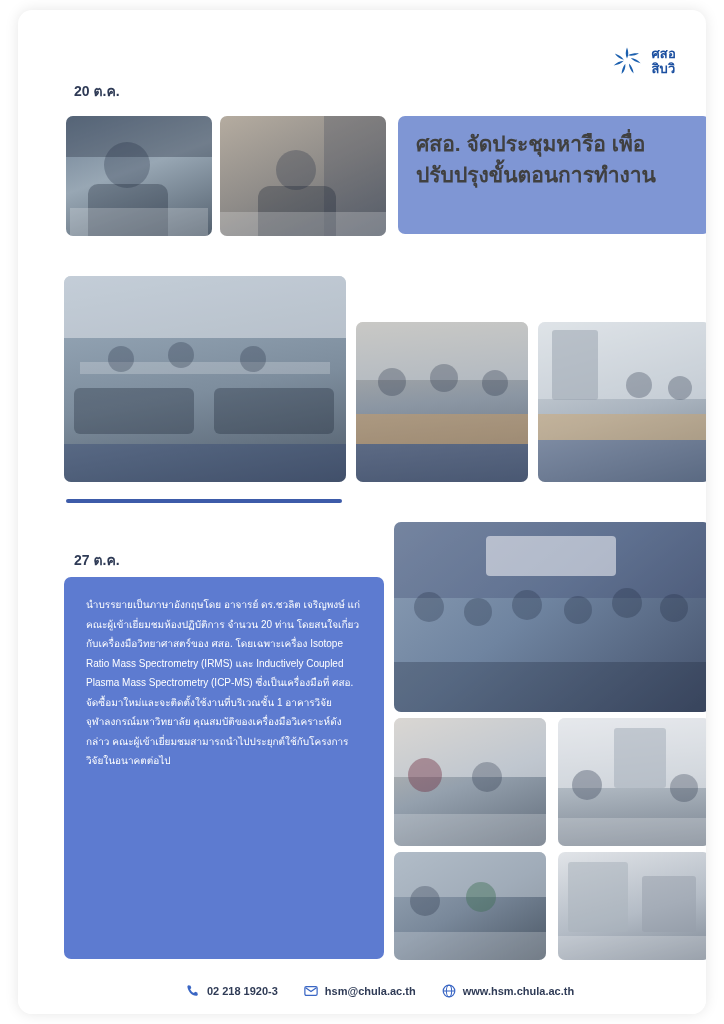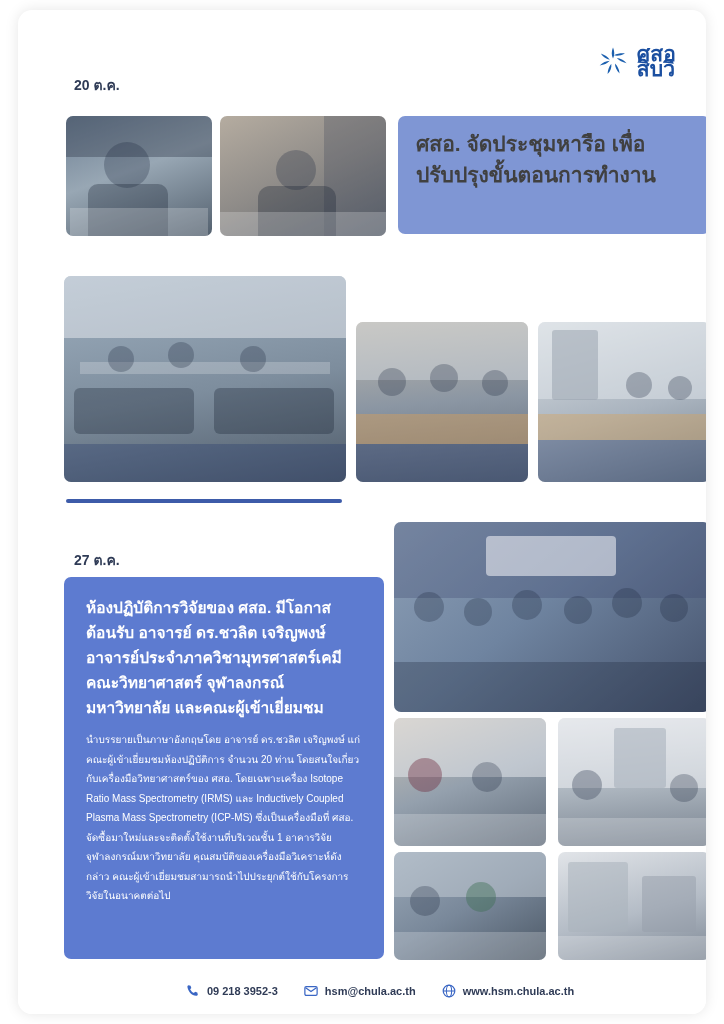--- a/index.html
+++ b/index.html
@@ -25,30 +25,30 @@
   }
 
   
   .logo {
     position: absolute;
     right: 30px; top: 34px;
     display: flex; align-items: center; gap: 7px;
   }
   .logo-mark { width: 34px; height: 34px; display:block; }
   .logo-text {
-    font-size: 21px; line-height: 15px; color: #1b4fa0;
+    font-size: 13px; line-height: 15px; color: #1b4fa0;
     font-weight: bold; letter-spacing: .2px;
   }
   .logo-text span { display: block; }
 
   .date-label {
     position: absolute;
     font-size: 14px; font-weight: bold; color: #2f3b56;
   }
-  #date1 { left: 56px; top: 64px; }
+  #date1 { left: 56px; top: 70px; }
   #date2 { left: 56px; top: 539px; }
 
   
   .photo {
     position: absolute;
     border-radius: 7px;
     overflow: hidden;
     background: #9aa4b1;
   }
 
@@ -208,21 +208,20 @@
       <div class="ph-fig" style="left:130px;top:54px;width:24px;height:24px;"></div>
       <div class="ph-bar" style="left:0;top:92px;width:172px;height:26px;background:rgba(215,165,95,.42);"></div>
       <div class="ph-dark" style="left:0;top:118px;width:172px;height:42px;background:rgba(40,60,110,.33);"></div>
     </div>
 
     <div class="divider"></div>
 
     <div class="date-label" id="date2">27 ต.ค.</div>
 
     <div class="panel">
-      <div class="panel-head">ห้องปฏิบัติการวิจัยของ ศสอ. มีโอกาสต้อนรับ อาจารย์ ดร.ชวลิต เจริญพงษ์ อาจารย์ประจำภาควิชามุทรศาสตร์เคมี คณะวิทยาศาสตร์ จุฬาลงกรณ์มหาวิทยาลัย และคณะผู้เข้าเยี่ยมชม</div>
       <div class="panel-body">นำบรรยายเป็นภาษาอังกฤษโดย อาจารย์ ดร.ชวลิต เจริญพงษ์ แก่คณะผู้เข้าเยี่ยมชมห้องปฏิบัติการ จำนวน 20 ท่าน โดยสนใจเกี่ยวกับเครื่องมือวิทยาศาสตร์ของ ศสอ. โดยเฉพาะเครื่อง Isotope Ratio Mass Spectrometry (IRMS) และ Inductively Coupled Plasma Mass Spectrometry (ICP-MS) ซึ่งเป็นเครื่องมือที่ ศสอ. จัดซื้อมาใหม่และจะติดตั้งใช้งานที่บริเวณชั้น 1 อาคารวิจัยจุฬาลงกรณ์มหาวิทยาลัย คุณสมบัติของเครื่องมือวิเคราะห์ดังกล่าว คณะผู้เข้าเยี่ยมชมสามารถนำไปประยุกต์ใช้กับโครงการวิจัยในอนาคตต่อไป</div>
     </div>
 
     <div class="photo g7" style="left:376px; top:512px; width:316px; height:190px;">
       <div class="ph-dark" style="left:0;top:0;width:100%;height:40%;background:rgba(60,70,110,.30);"></div>
       <div class="ph-bar" style="left:92px;top:14px;width:130px;height:40px;background:rgba(245,245,250,.55);border-radius:4px;"></div>
       <div class="ph-fig" style="left:20px;top:70px;width:30px;height:30px;"></div>
       <div class="ph-fig" style="left:70px;top:76px;width:28px;height:28px;"></div>
       <div class="ph-fig" style="left:118px;top:68px;width:30px;height:30px;"></div>
       <div class="ph-fig" style="left:170px;top:74px;width:28px;height:28px;"></div>
@@ -257,21 +256,21 @@
       <div class="ph-dark" style="left:10px;top:10px;width:60px;height:70px;background:rgba(170,178,188,.55);border-radius:3px;"></div>
       <div class="ph-dark" style="left:84px;top:24px;width:54px;height:56px;background:rgba(150,158,170,.5);border-radius:3px;"></div>
       <div class="ph-bar" style="left:0;top:84px;width:152px;height:24px;"></div>
     </div>
 
     <div class="footer">
       <div class="f-item">
         <svg class="f-ico" viewBox="0 0 16 16">
           <path fill="#3a66c4" d="M3 1.5l2.2.6.9 2.6-1.4 1.2a9 9 0 004.4 4.4l1.2-1.4 2.6.9.6 2.2c-.2.9-1 1.5-2 1.4C6.4 13 3 9.6 1.6 3.5 1.5 2.5 2.1 1.7 3 1.5z"></path>
         </svg>
-        <span class="txt">09 218 3952-3</span>
+        <span class="txt">02 218 1920-3</span>
       </div>
       <div class="f-item">
         <svg class="f-ico" viewBox="0 0 16 16">
           <rect x="1" y="3" width="14" height="10" rx="1.5" fill="none" stroke="#3a66c4" stroke-width="1.4"></rect>
           <path d="M1.8 4.2L8 8.6l6.2-4.4" fill="none" stroke="#3a66c4" stroke-width="1.4"></path>
         </svg>
         <span class="txt">hsm@chula.ac.th</span>
       </div>
       <div class="f-item">
         <svg class="f-ico" viewBox="0 0 16 16">

